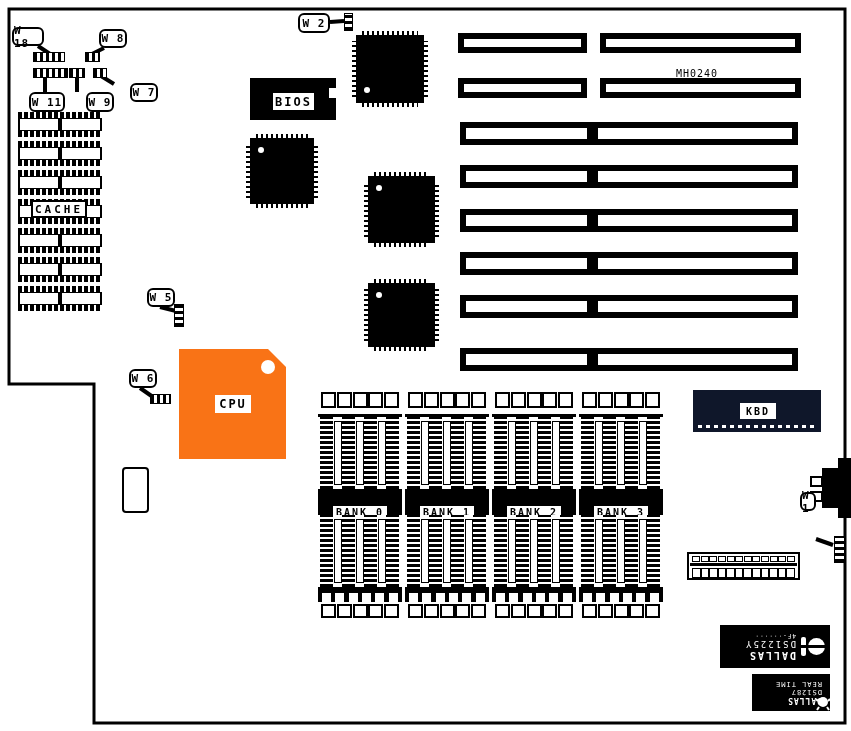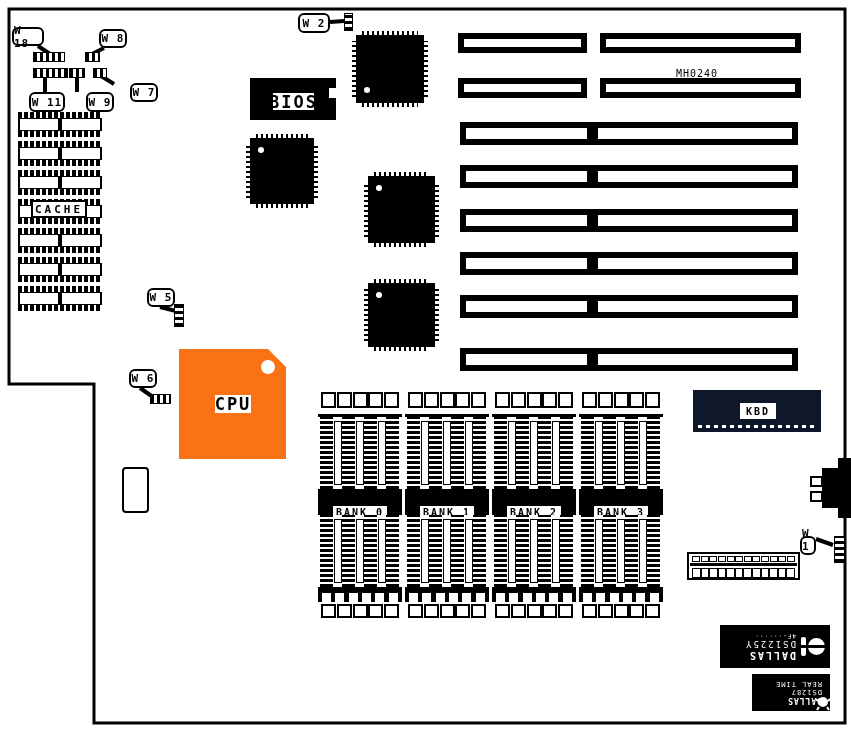--- a/index.html
+++ b/index.html
@@ -42,21 +42,21 @@
   .npu-socket{background-color:#000;
      background-image:radial-gradient(circle at 4px 4px,#fff 1.6px,rgba(0,0,0,0) 2px);
      background-size:7.6px 7.6px;}
   .npu-inner{position:absolute;left:23px;top:23px;width:47px;height:47px;background:#fff;}
   .chiplabel{background:#fff;border:2px solid #000;font-size:11px;font-weight:bold;
              letter-spacing:2px;display:flex;align-items:center;justify-content:center;}
 
   
   .cpu{background:#f97316;clip-path:polygon(0 0,calc(100% - 18px) 0,100% 18px,100% 100%,0 100%);}
   .cpu .pin1{position:absolute;right:11px;top:11px;width:14px;height:14px;border-radius:50%;background:#fff;}
-  .plainlabel{background:#fff;color:#000;font-size:17px;font-weight:bold;letter-spacing:2px;
+  .plainlabel{background:#fff;color:#000;font-size:12px;font-weight:bold;letter-spacing:2px;
               display:flex;align-items:center;justify-content:center;}
 
   
   .bank{width:84px;height:227px;background:#fff;}
   .bank-cap{height:22px;display:flex;justify-content:space-between;align-items:flex-start;padding:2px 3px 0 3px;}
   .capcell{width:11px;height:12px;border:2px solid #000;background:#fff;}
   .capbar{height:3px;background:#000;}
   .bank-body{height:72px;display:flex;padding:0 2px;}
   .stripe{width:13px;background:repeating-linear-gradient(0deg,#000 0 3px,#fff 3px 5px);}
   .slotcol{width:9px;display:flex;align-items:center;justify-content:center;background:#fff;}
@@ -144,21 +144,21 @@
       </div>
       <div class="abs jblock v" style="left: 344px; top: 13px; width: 9px; height: 18px;"></div>
       <div class="abs jlabel" style="left: 147px; top: 288px; width: 28px; height: 19px;">
         <span>W 5</span>
       </div>
       <div class="abs jblock v" style="left: 174px; top: 304px; width: 10px; height: 23px;"></div>
       <div class="abs jlabel" style="left: 129px; top: 369px; width: 28px; height: 19px;">
         <span>W 6</span>
       </div>
       <div class="abs jblock h" style="left: 150px; top: 394px; width: 21px; height: 10px;"></div>
-      <div class="abs jlabel" style="left: 800px; top: 536px; width: 16px; height: 19px; align-items: flex-end;">
+      <div class="abs jlabel" style="left: 800px; top: 492px; width: 16px; height: 19px;">
         <span>W 1</span>
       </div>
       <div class="abs jblock v" style="left: 834px; top: 536px; width: 11px; height: 27px;"></div>
       <div class="abs slot" style="left: 458px; top: 33px; width: 129px; height: 20px;"></div>
       <div class="abs slot" style="left: 600px; top: 33px; width: 201px; height: 20px;"></div>
       <div class="abs slot" style="left: 458px; top: 78px; width: 129px; height: 20px;"></div>
       <div class="abs slot" style="left: 600px; top: 78px; width: 201px; height: 20px;"></div>
       <div class="abs slot" style="left: 460px; top: 122px; width: 133px; height: 23px;"></div>
       <div class="abs slot" style="left: 592px; top: 122px; width: 206px; height: 23px;"></div>
       <div class="abs slot" style="left: 460px; top: 165px; width: 133px; height: 23px;"></div>

